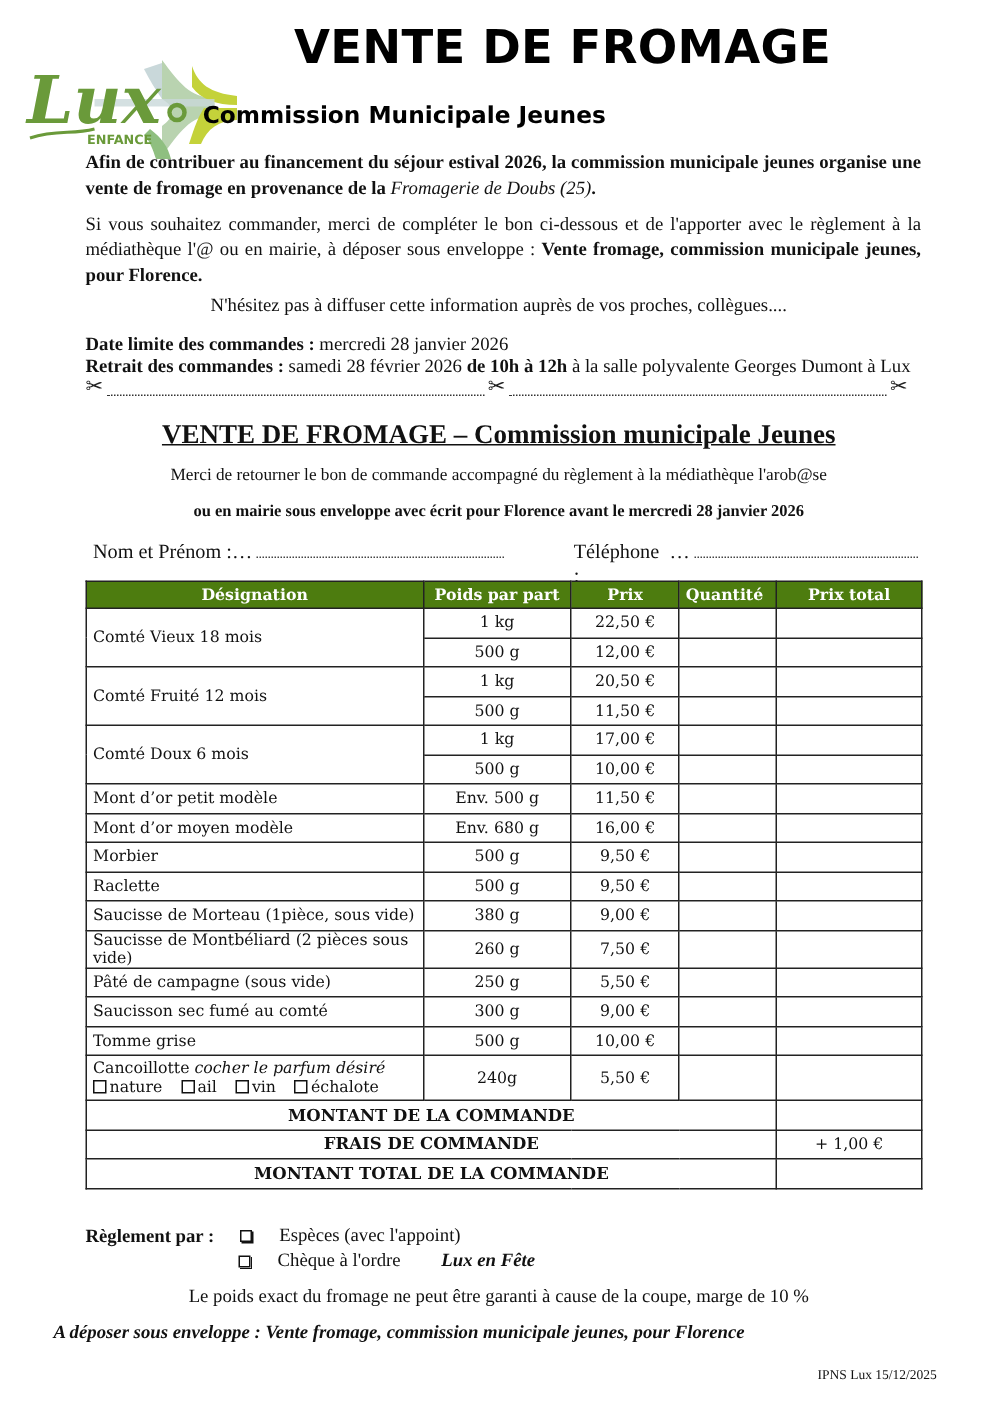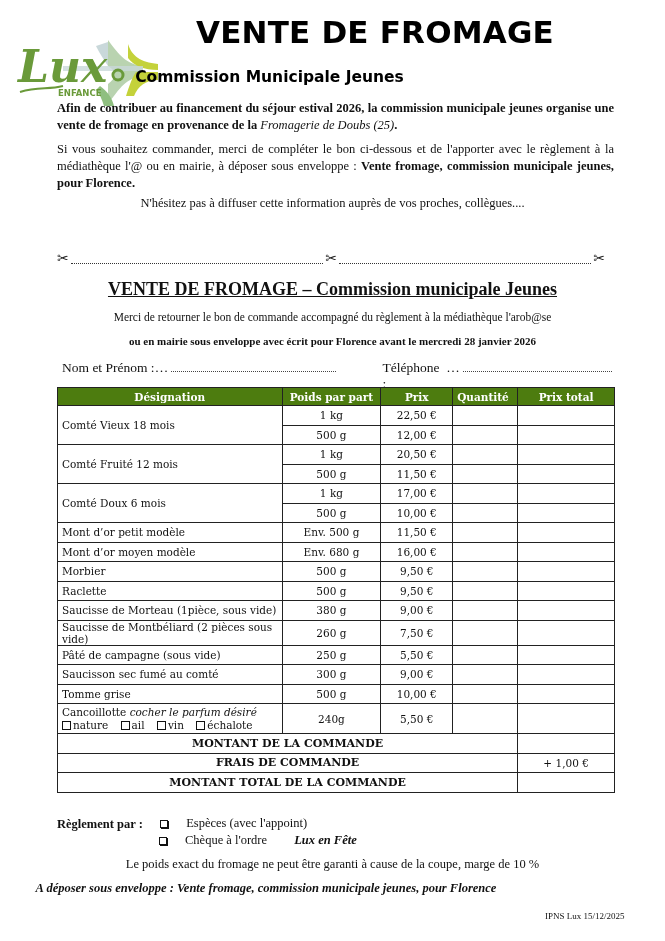--- a/index.html
+++ b/index.html
@@ -68,20 +68,22 @@
   </svg>
 </div>
 <div class="abs title">VENTE DE FROMAGE</div>
 <div class="abs subtitle">Commission Municipale Jeunes</div>
 
 <div class="abs para p1"><span>Afin de contribuer au financement du séjour estival 2026, la commission municipale jeunes organise une vente de fromage en provenance de la </span><i style="font-weight:normal">Fromagerie de Doubs (25)</i><span>.</span></div>
 <div class="abs para p2"><span>Si vous souhaitez commander, merci de compléter le bon ci-dessous et de l'apporter avec le règlement à la médiathèque l'@ ou en mairie, à déposer sous enveloppe : </span><b>Vente fromage, commission municipale jeunes, pour Florence.</b></div>
 <div class="abs p3">N'hésitez pas à diffuser cette information auprès de vos proches, collègues....</div>
 
 <div class="abs dates">
+  <div><b>Date limite des commandes :</b><span> mercredi 28 janvier 2026</span></div>
+  <div><b>Retrait des commandes :</b><span> samedi 28 février 2026 </span><b>de 10h à 12h</b><span> à la salle polyvalente Georges Dumont à Lux</span></div>
 </div>
 
 <div class="abs cutline">
   <span class="scissor">✂</span>
   <span class="dots"></span>
   <span class="scissor">✂</span>
   <span class="dots"></span>
   <span class="scissor">✂</span>
 </div>
 

